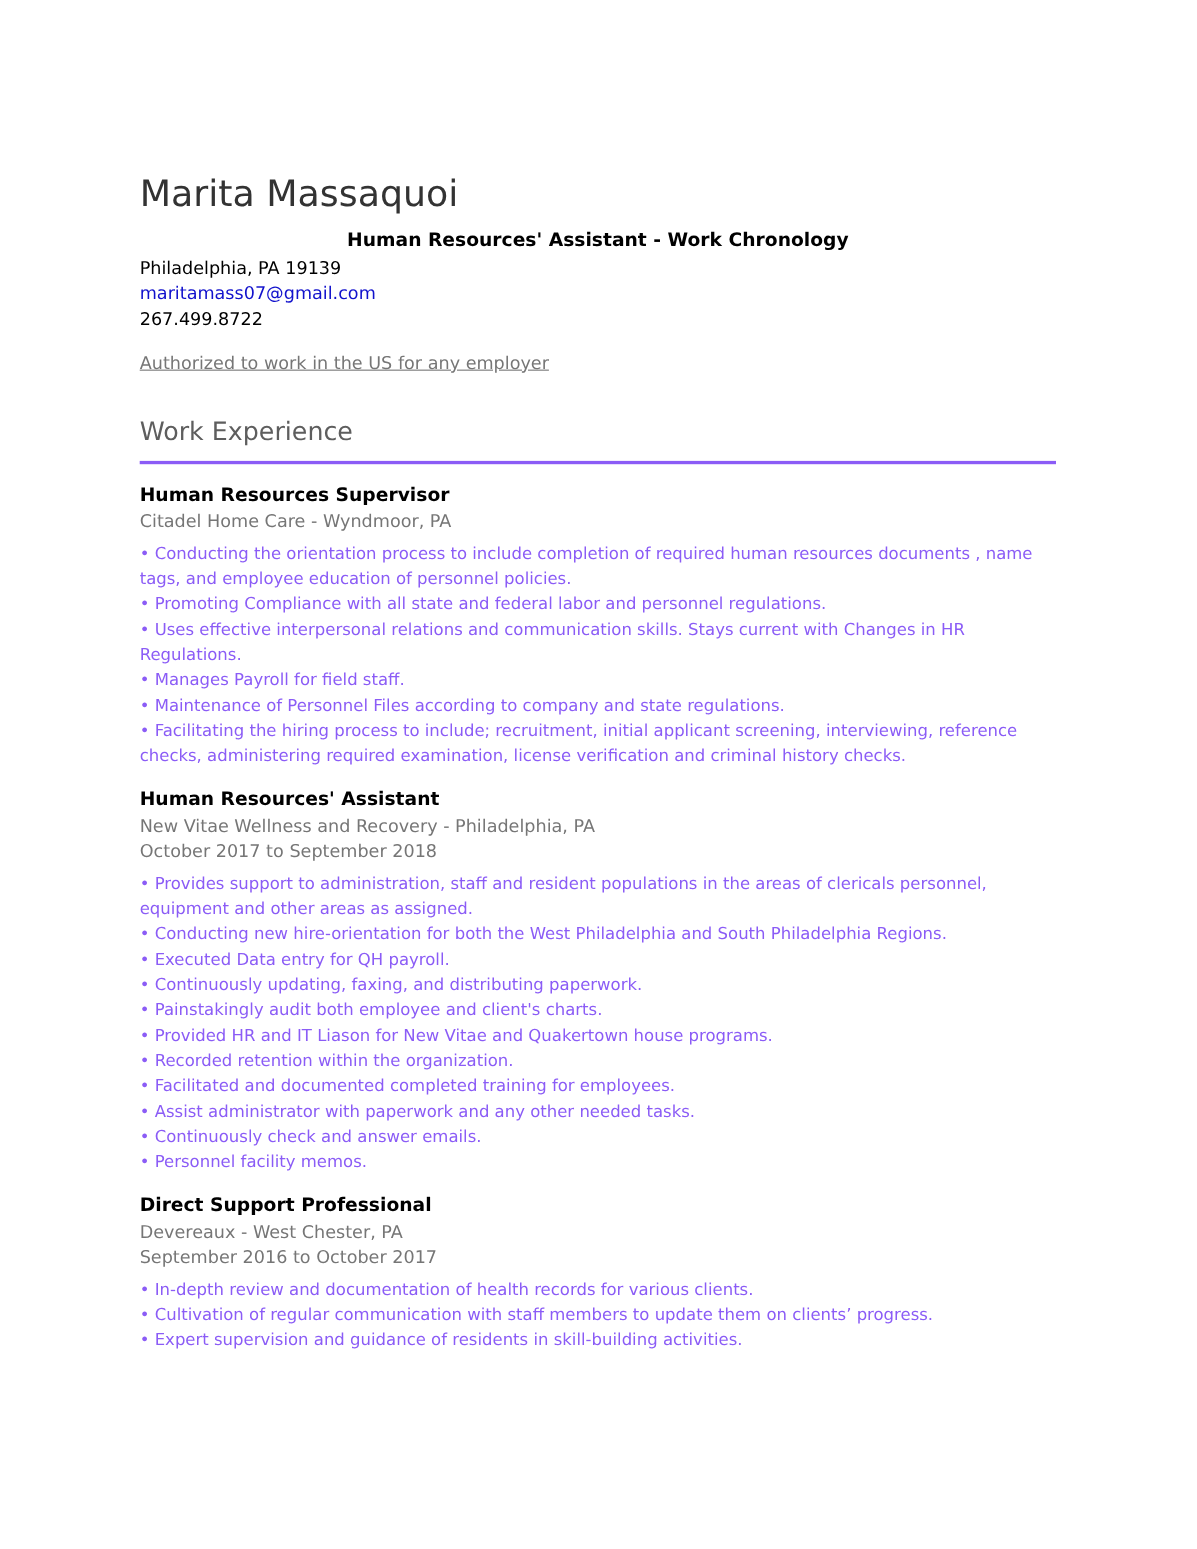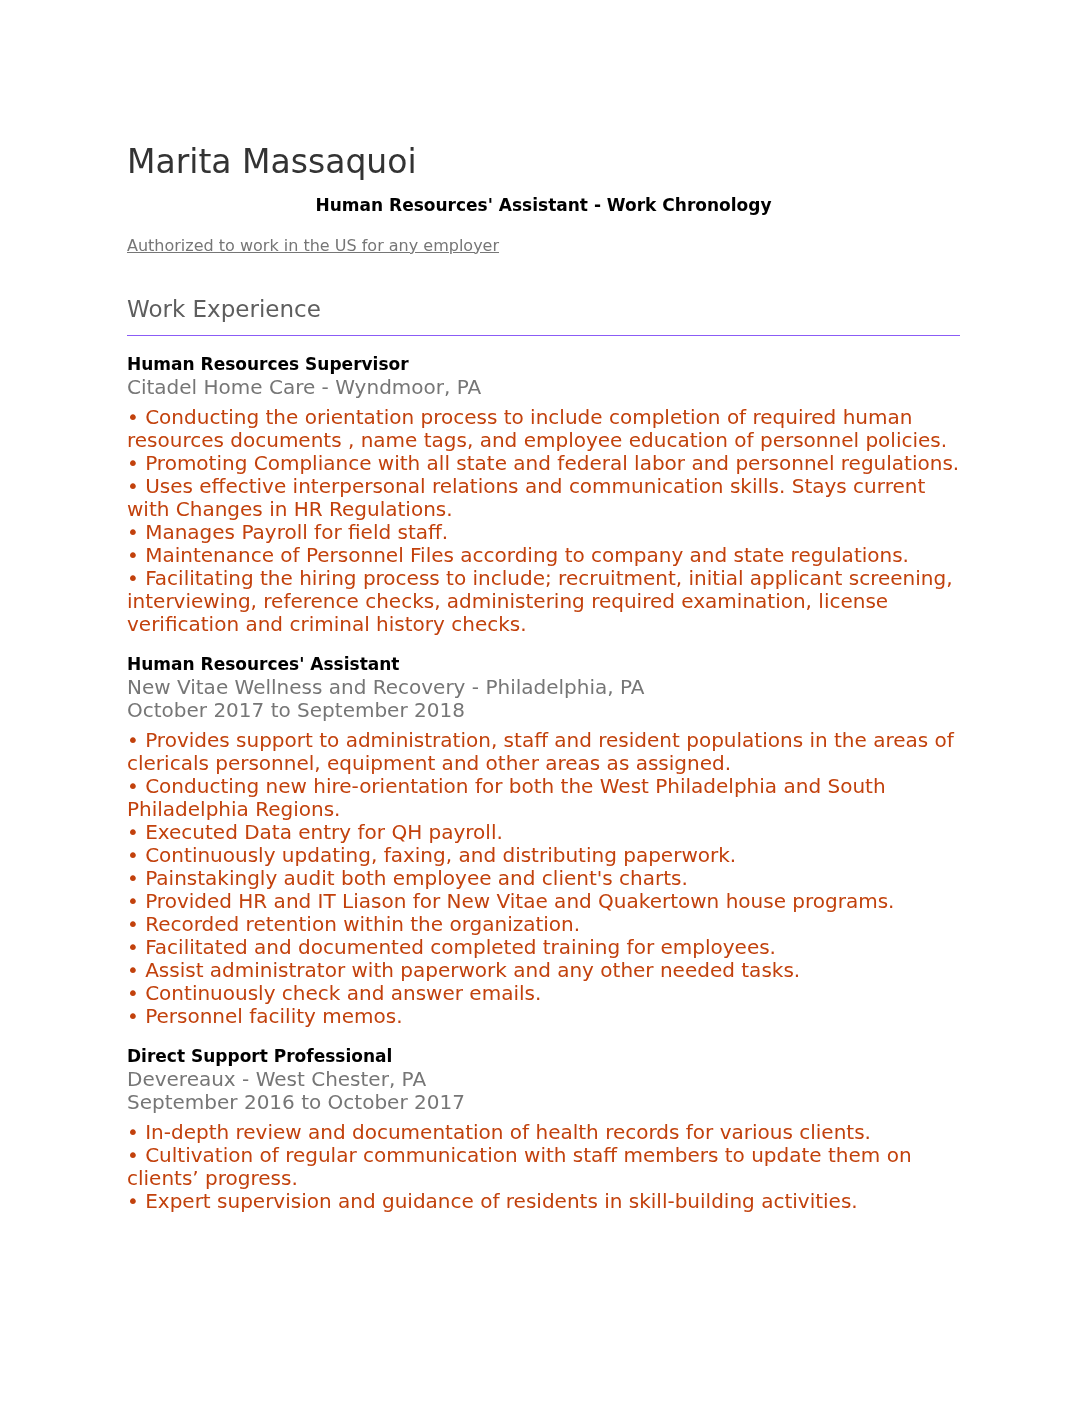--- a/index.html
+++ b/index.html
@@ -11,21 +11,21 @@
     width: 1088px;
     height: 1408px;
     position: relative;
     font-family: "DejaVu Sans", sans-serif;
     color: #000000;
     -webkit-font-smoothing: antialiased;
   }
   .page {
     position: absolute;
     left: 127px;
-    top: 142px;
+    top: 156px;
     width: 833px;
   }
   .candidate-name {
     margin: 0 0 11px 0;
     font-size: 33px;
     font-weight: 400;
     color: #333333;
     line-height: 1.2;
   }
   .resume-subtitle {
@@ -56,60 +56,65 @@
     line-height: 23px;
     color: #767676;
     text-decoration: underline;
   }
   .section-title {
     margin: 39px 0 0 0;
     padding: 0 0 13px 0;
     font-size: 23px;
     font-weight: 400;
     color: #5e5e5e;
-    border-bottom: 1px solid #8b5cf6;
+    border-bottom: 3px solid #8b5cf6;
     line-height: 1.15;
   }
   .job {
     margin-top: 16px;
   }
   .job-title {
     margin: 0;
     font-size: 17px;
     font-weight: 700;
     color: #000000;
     line-height: 24px;
   }
   .job-company,
   .job-dates {
-    font-size: 20px;
+    font-size: 16px;
     line-height: 23px;
     color: #767676;
   }
   .bullets {
     margin-top: 7px;
   }
   .bullet {
-    font-size: 20px;
+    font-size: 15px;
     line-height: 23px;
-    color: #c2410c;
+    color: #8b5cf6;
   }
   .bullet::before {
     content: "\2022\00a0";
   }
 </style>
 </head>
 <body>
 
 <div class="page">
 
   <h1 class="candidate-name">Marita Massaquoi</h1>
 
   <div class="resume-subtitle">Human Resources' Assistant - Work Chronology</div>
 
+  <div class="contact-block">
+    <div class="contact-line">Philadelphia, PA 19139</div>
+    <a class="email-link">maritamass07@gmail.com</a>
+    <div class="contact-line">267.499.8722</div>
+  </div>
 
   <div class="authorization">Authorized to work in the US for any employer</div>
 
   <h2 class="section-title">Work Experience</h2>
 
   <div id="jobs">
   <section class="job">
     <h3 class="job-title">Human Resources Supervisor</h3>
     <div class="job-company">Citadel Home Care - Wyndmoor, PA</div>
     <div class="bullets">

